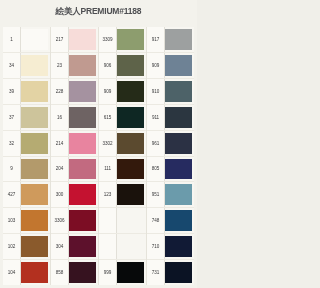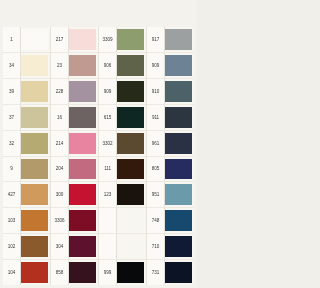--- a/index.html
+++ b/index.html
@@ -80,20 +80,21 @@
   }
   .swatch.empty {
     background: transparent !important;
   }
 </style>
 </head>
 <body>
 
 <div id="sheet">
 
+  <div id="title">絵美人PREMIUM#1188</div>
 
   <div id="grid">
       <div class="col">
         <div class="cell">
           <div class="code">1</div>
           <div class="swatch" style="background: rgb(251, 250, 246);"></div>
         </div>
         <div class="cell">
           <div class="code">34</div>
           <div class="swatch" style="background: rgb(246, 237, 210);"></div>

